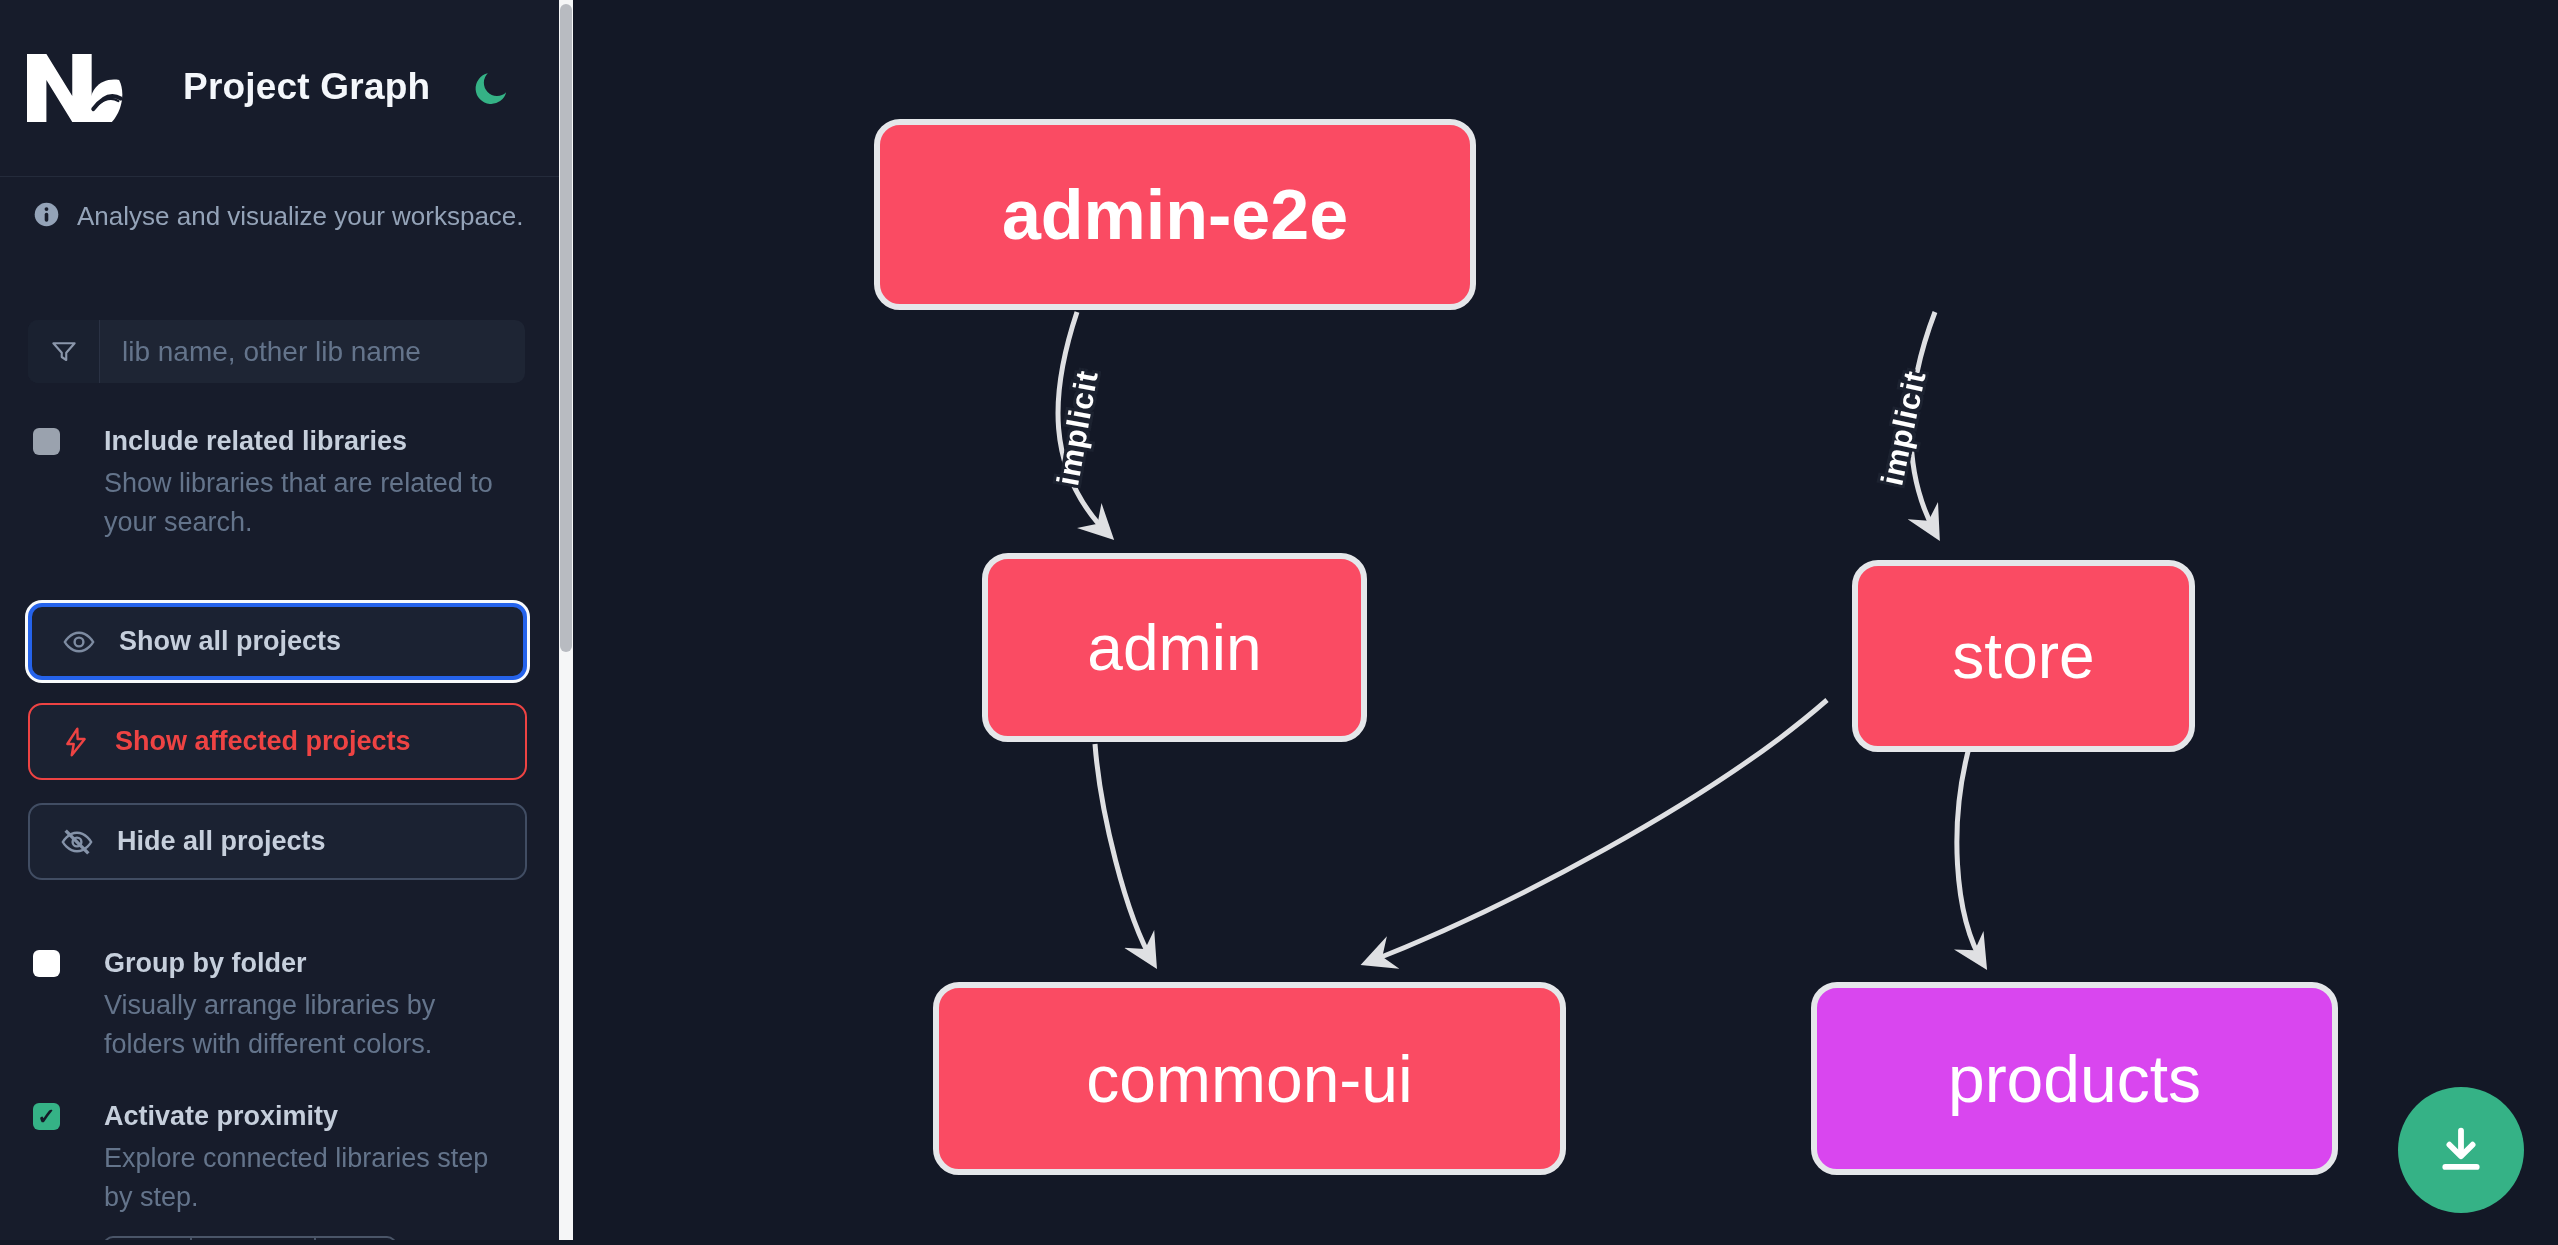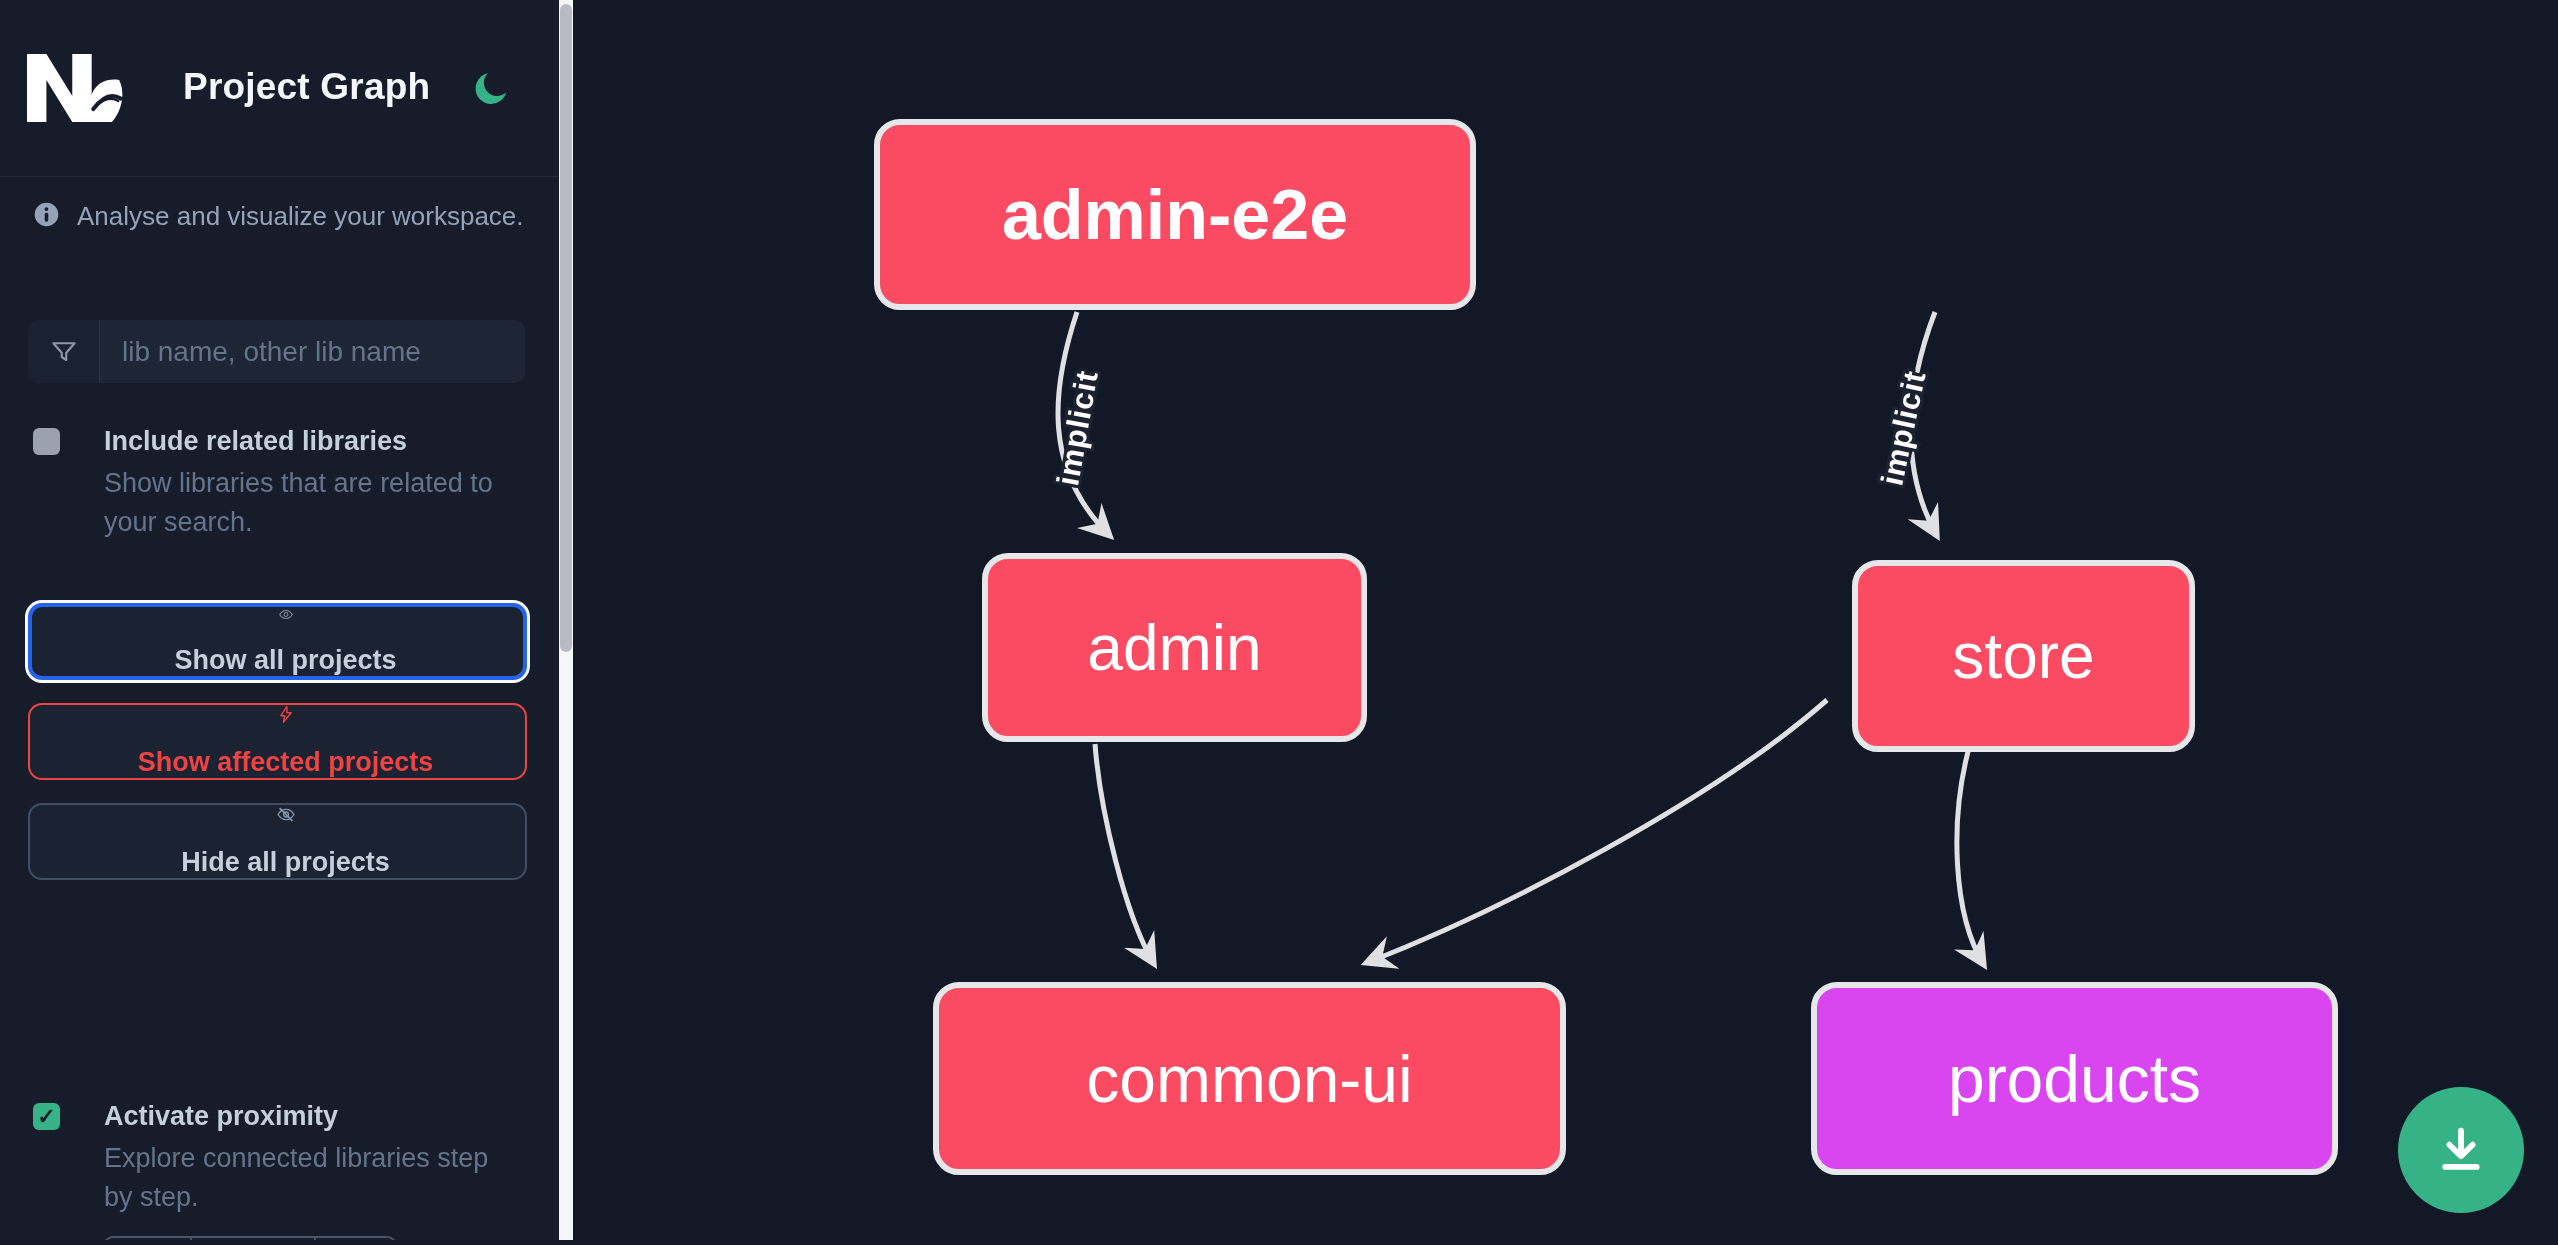--- a/index.html
+++ b/index.html
@@ -40,21 +40,21 @@
   .cb.gray  { background:#9aa2ae; }
   .cb.white { background:#ffffff; }
   .cb.green { background:#35b286; }
   .cb .tick { font-size:22px; font-weight:700; color:#141a28; line-height:1; }
   .cb-text { margin-left:44px; width:440px; }
   .cb-label { font-size:27px; font-weight:700; color:#c6cfdc; line-height:34px; }
   .cb-desc  { font-size:27px; color:#64748b; line-height:39px; margin-top:6px; }
 
   .sb-btn { position:absolute; left:28px; width:499px; height:77px;
             background:#1b2232; border-radius:14px; display:flex; align-items:center;
-            padding-left:16px; gap:23px; cursor:pointer;flex-direction:column; }
+            padding-left:30px; gap:23px; cursor:pointer; }
   .sb-btn .lbl { font-size:27px; font-weight:700; color:#c6cfdc; }
   .btn-focus { border:4px solid #2563eb; box-shadow:0 0 0 3px #f8fafc; }
   .btn-red   { border:2px solid #ee4343; }
   .btn-red .lbl { color:#ee4343; }
   .btn-plain { border:2px solid #414d63; }
 
   .stepper { position:absolute; left:103px; top:1236px; width:294px; height:40px;
              border:2px solid #4a5568; border-radius:10px 10px 0 0; display:flex; }
   .stepper .seg { height:100%; }
   .stepper .seg + .seg { border-left:2px solid #4a5568; }
@@ -158,20 +158,27 @@
 
     <div class="sb-btn btn-plain" style="top:803px;">
       <svg width="34" height="34" viewBox="0 0 24 24" fill="none" stroke="#8593a9" stroke-width="1.7">
         <path d="M2 12s3.6-6.5 10-6.5S22 12 22 12s-3.6 6.5-10 6.5S2 12 2 12z"></path>
         <circle cx="12" cy="12" r="3.1"></circle>
         <line x1="4" y1="4" x2="20" y2="20" stroke="#8593a9" stroke-width="2.4"></line>
       </svg>
       <span class="lbl">Hide all projects</span>
     </div>
 
+    <div class="check-row" style="top:946px;">
+      <span class="cb white"></span>
+      <span class="cb-text">
+        <div class="cb-label">Group by folder</div>
+        <div class="cb-desc">Visually arrange libraries by folders with different colors.</div>
+      </span>
+    </div>
 
     <div class="check-row" style="top:1099px;">
       <span class="cb green">
         <span class="tick">✓</span>
       </span>
       <span class="cb-text">
         <div class="cb-label">Activate proximity</div>
         <div class="cb-desc">Explore connected libraries step by step.</div>
       </span>
     </div>

